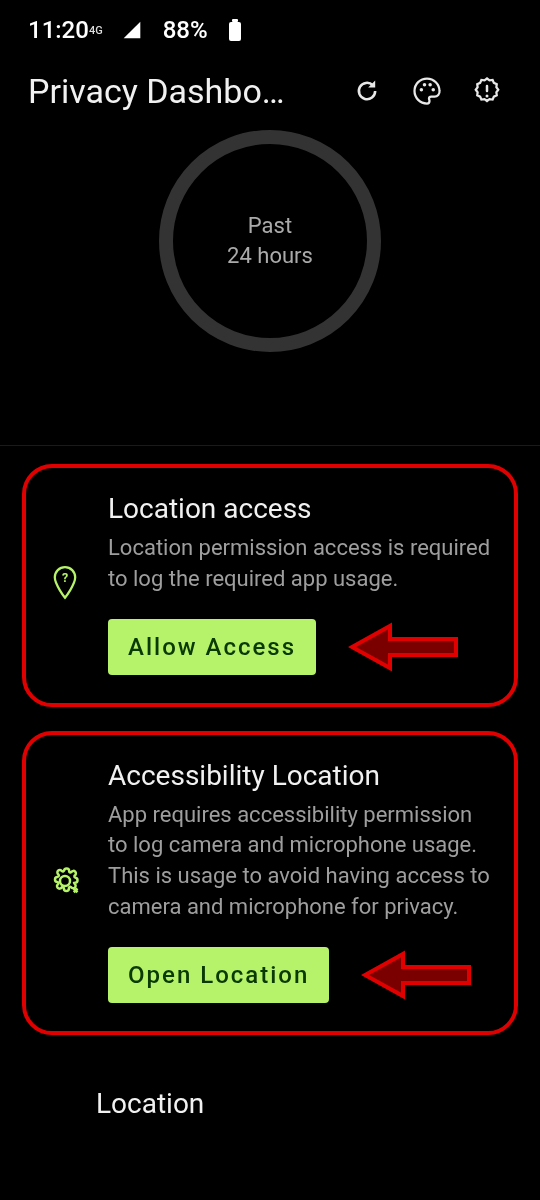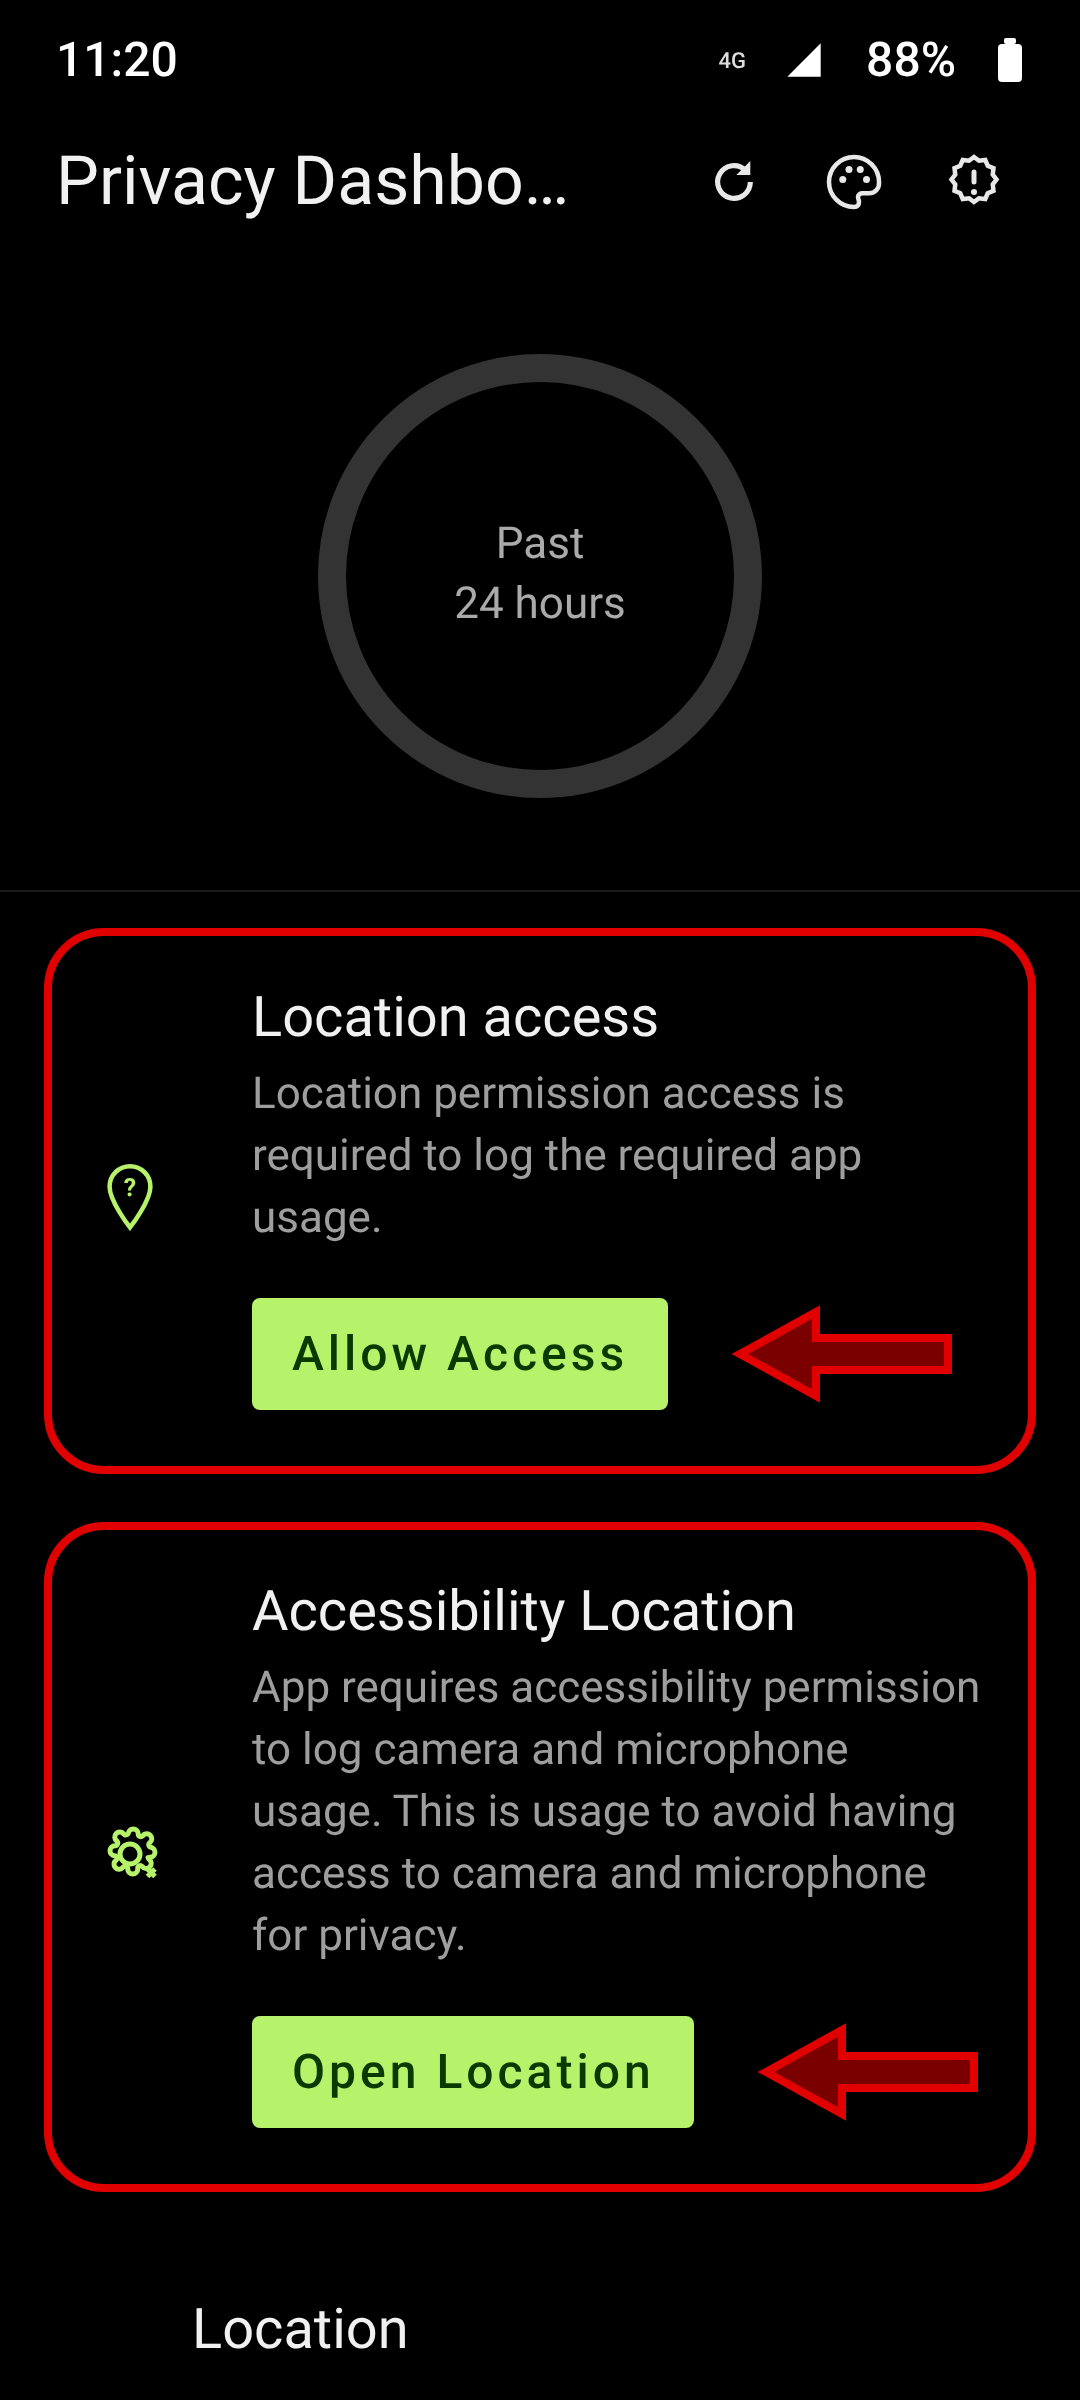--- a/index.html
+++ b/index.html
@@ -1,29 +1,29 @@
 <!DOCTYPE html>
 <html><head>
 <meta charset="utf-8">
 <style>
   * { box-sizing: border-box; margin: 0; padding: 0; }
   html, body { width: 540px; height: 1200px; background: #000; color: #e8e8e8; font-family: "Google Sans", Roboto, Arial, sans-serif; overflow: hidden; }
-  .statusbar { display: flex; justify-content: space-between; align-items: center; padding: 8px 28px 0 28px; height: 52px; font-size: 24px; font-weight: 500; color: #fff; }
+  .statusbar { display: flex; justify-content: flex-start; align-items: center; padding: 8px 28px 0 28px; height: 52px; font-size: 24px; font-weight: 500; color: #fff; }
   .status-right { display: flex; align-items: center; gap: 20px; }
   .status-right .net { font-size: 11px; line-height: 11px; margin-right: -2px; color: #ddd; }
   .status-right svg { display: block; }
   .titlebar { display: flex; align-items: center; padding: 18px 32px 18px 28px; gap: 18px; }
   .titlebar h1 { font-size: 34px; font-weight: 400; flex: 1; white-space: nowrap; overflow: hidden; text-overflow: ellipsis; color: #f1f1f1; }
   .titlebar .icon-btn { width: 42px; height: 42px; display: flex; align-items: center; justify-content: center; color: #e8e8e8; }
-  .chart-area { height: 316px; display: flex; align-items: center; justify-content: center; border-bottom: 1px solid #1a1a1a; }
+  .chart-area { height: 316px; display: flex; justify-content: center; border-bottom: 1px solid #1a1a1a; }
   .ring { width: 222px; height: 222px; border-radius: 50%; border: 14px solid #333; display: flex; flex-direction: column; align-items: center; justify-content: center; color: #aaa; font-size: 22px; line-height: 1.35; }
   .cards { padding: 18px 22px 0 22px; display: flex; flex-direction: column; gap: 24px; }
   .card { border: 4px solid #e10000; border-radius: 30px; padding: 24px 20px 28px 14px; display: flex; gap: 18px; position: relative; }
   .card .icon-col { width: 50px; display: flex; align-items: center; justify-content: center; }
-  .card .body-col { flex: 1; margin-left: 18px; }
+  .card .body-col { flex: 1; }
   .card h2 { font-size: 28px; font-weight: 400; color: #f1f1f1; margin-bottom: 8px; }
   .card p { font-size: 22px; line-height: 1.4; color: #9e9e9e; margin-bottom: 24px; }
   .btn-row { display: flex; align-items: center; gap: 32px; }
   .action-btn { background: #b6f36b; color: #0a3a00; border: none; padding: 14px 20px; font-size: 24px; font-weight: 500; letter-spacing: 2px; border-radius: 4px; font-family: inherit; }
   .arrow-annot { width: 110px; height: 50px; }
   .section-heading { font-size: 28px; font-weight: 400; color: #f1f1f1; padding: 52px 28px 0 96px; }
   svg { fill: currentColor; }
 </style>
 </head>
 <body>

